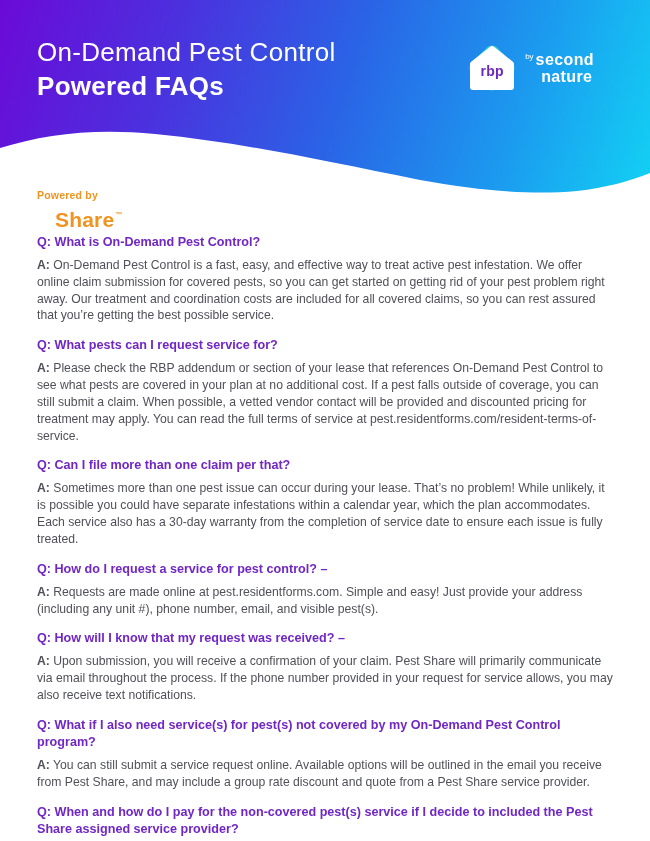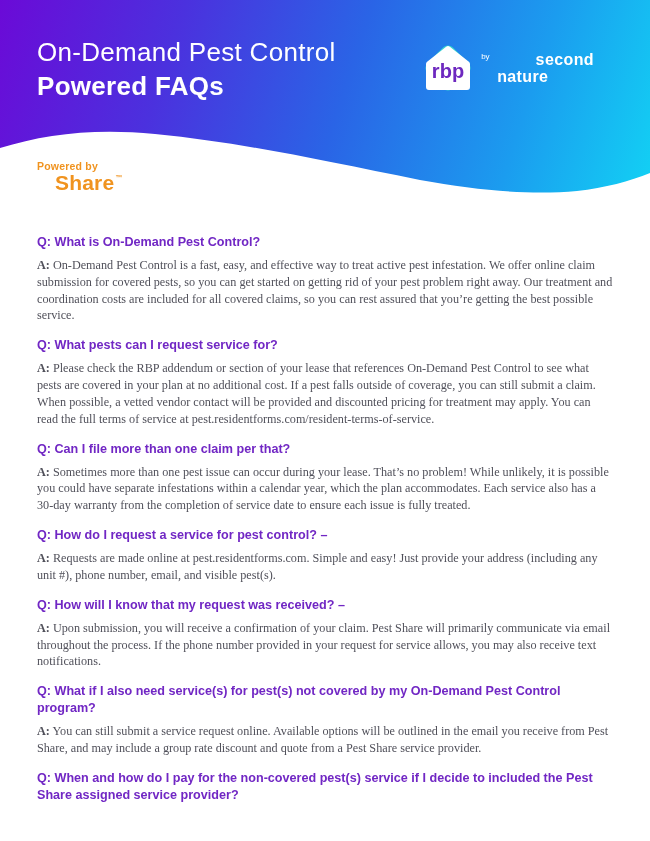--- a/index.html
+++ b/index.html
@@ -20,47 +20,47 @@
 
   .brand { position:absolute; right:56px; top:44px; display:flex; align-items:center; gap:9px; }
   .rbp-badge { position:relative; width:48px; height:48px; }
   .rbp-diamond {
     position:absolute; left:6px; top:6px; width:36px; height:36px;
     background:#35d3cf; border-radius:7px; transform:rotate(45deg);
   }
   .rbp-house { position:absolute; left:0; top:0; }
   .rbp-text {
     position:absolute; left:50%; top:56%; transform:translate(-50%,-50%);
-    color:#6d28bf; font-weight:700; font-size:20px; letter-spacing:0.2px;
+    color:#6d28bf; font-weight:700; font-size:14px; letter-spacing:0.2px;
   }
   .sn-text { color:#ffffff; font-weight:700; line-height:1; }
-  .sn-row1 { display:flex; align-items:flex-start;gap:44px; }
+  .sn-row1 { display:flex; align-items:flex-start; }
   .by { font-size:8px; font-weight:400; margin-right:2px; margin-top:1px; }
   .sn1, .sn2 { font-size:16px; letter-spacing:0.4px; }
   .sn-row2 { margin-left:16px; margin-top:1px; }
 
   .wave { position:absolute; left:0; bottom:0; width:650px; height:92px; display:block; }
 
   
   .powered { position:absolute; left:37px; top:160px; color:#f0931f; }
-  .pw-label { font-size:10.5px; font-weight:600; letter-spacing:0.2px; }
+  .pw-label { font-size:10.5px; font-weight:600; letter-spacing:0.2px;margin-top:29px; }
   .pw-row { display:flex; align-items:flex-start; margin-top:1px; }
   .pw-word { font-size:21px; font-weight:800; line-height:1; letter-spacing:0.2px; }
   .bug { margin-left:5px; margin-top:-6px; }
-  .pw-row2 { margin-left:18px; margin-top:0px; display:flex; align-items:flex-start; }
+  .pw-row2 { margin-left:18px; margin-top:8px; display:flex; align-items:flex-start; }
   .tm { font-size:7px; margin-top:2px; margin-left:1px; font-weight:700; }
 
   
   .content { padding:22px 36px 0 37px; }
   .faq { margin:0 0 13px 0; }
   .q {
     margin:0; color:#7127c4; font-size:12.6px; font-weight:700; line-height:1.35;
   }
   .ans {
-    margin:6px 0 0 0; color:#50505a; font-size:12.2px; line-height:1.38;font-family:Liberation Serif, serif;
+    margin:6px 0 0 0; color:#50505a; font-size:12.2px; line-height:1.38;
   }
   .a-prefix { font-weight:700; }
 </style>
 </head>
 <body>
 
 <div class="page">
 
   <header class="hero">
     <div class="hero-titles">

